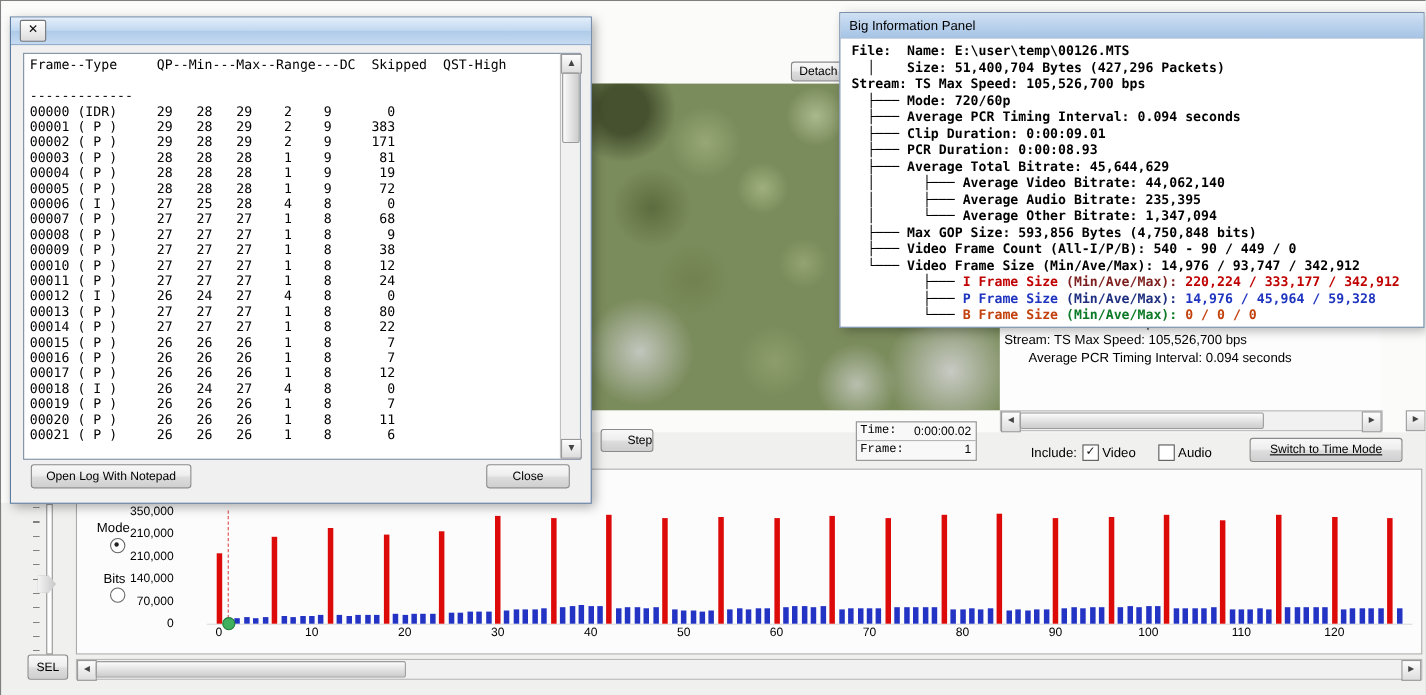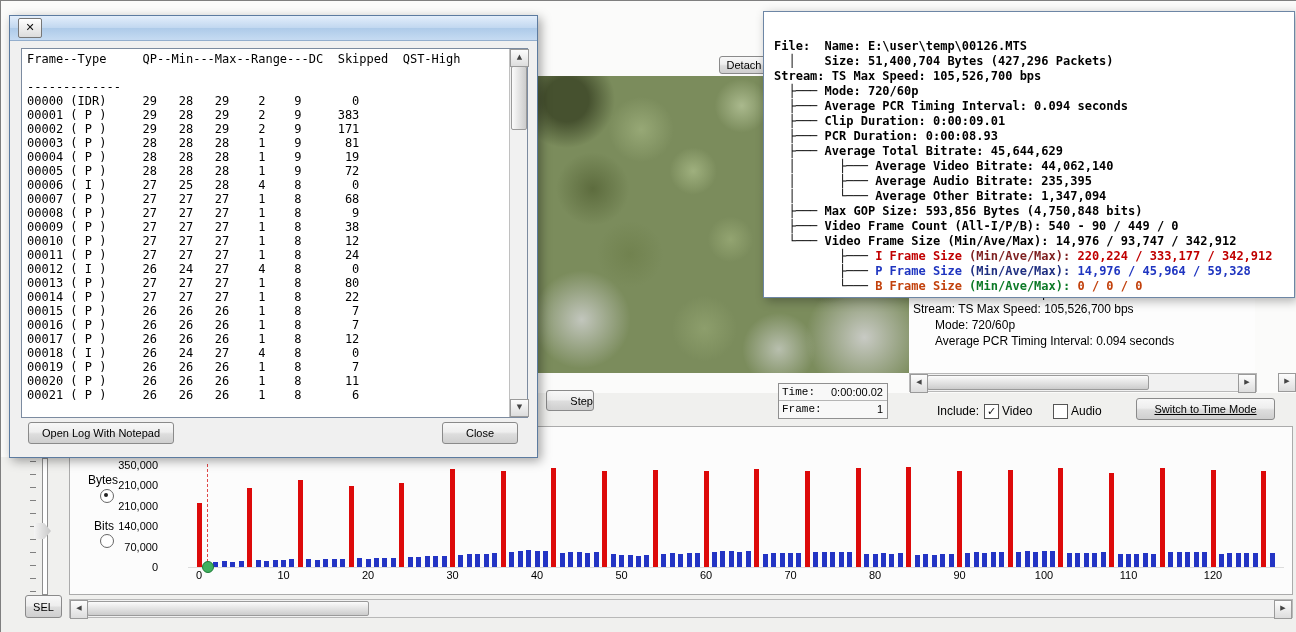--- a/index.html
+++ b/index.html
@@ -106,21 +106,20 @@
   <div class="ws ws-left"></div>
 
   <div class="viewer-bg"></div>
   <div class="tree"></div>
   <button class="btn detach">Detach</button>
 
   <div class="mini-info">
     <div class="mini-body">
         <div class="mini-line">File:  Name: E:\user\temp\00126.MTS</div>
         <div class="mini-line">Stream: TS Max Speed: 105,526,700 bps</div>
-        <div class="mini-line ind">Mode: 720/60p</div>
         <div class="mini-line ind">Average PCR Timing Interval: 0.094 seconds</div>
       </div>
   </div>
   <div class="hscroll mini-scroll">
     <div class="sb-btn left">◀</div>
     <div class="sb-thumb"></div>
     <div class="sb-btn right">▶</div>
   </div>
   <div class="sb-btn solo">▶</div>
 
@@ -136,21 +135,21 @@
     </div>
   </div>
   <span class="inc-label">Include:</span>
   <span class="cb cb-video"><span>✓</span></span>
   <span class="inc-video">Video</span>
   <span class="cb cb-audio"></span>
   <span class="inc-audio">Audio</span>
   <button class="btn switchmode">Switch to Time Mode</button>
 
   <div class="chart">
-    <span class="unit-label ul-bytes">Bytes</span>
+    <span class="unit-label ul-bytes">Mode</span>
     <span class="radio sel r-bytes"></span>
     <span class="unit-label ul-bits">Bits</span>
     <span class="radio r-bits"></span>
     <div class="baseline"></div>
     <div class="plot">
         <div class="bar" style="background: rgb(221, 10, 10); left: 126.5px; top: 75.8px; height: 64.2px;"></div>
         <div class="bar" style="background: rgb(35, 52, 196); left: 134.9px; top: 135.3px; height: 4.7px;"></div>
         <div class="bar" style="background: rgb(35, 52, 196); left: 143.4px; top: 134.9px; height: 5.1px;"></div>
         <div class="bar" style="background: rgb(35, 52, 196); left: 151.8px; top: 134.2px; height: 5.8px;"></div>
         <div class="bar" style="background: rgb(35, 52, 196); left: 160.3px; top: 134.6px; height: 5.4px;"></div>
@@ -306,20 +305,23 @@
   <div class="slider-thumb"></div>
   <button class="btn selbtn">SEL</button>
 
   <div class="hscroll main-scroll">
     <div class="sb-btn left">◀</div>
     <div class="sb-thumb"></div>
     <div class="sb-btn right">▶</div>
   </div>
 
   <div class="bip">
+    <div class="bip-title">
+      <span>Big Information Panel</span>
+    </div>
     <div class="bip-body"><div class="bip-line"><span class="c-k">File:  Name: E:\user\temp\00126.MTS</span></div><div class="bip-line"><span class="c-k">  │    Size: 51,400,704 Bytes (427,296 Packets)</span></div><div class="bip-line"><span class="c-k">Stream: TS Max Speed: 105,526,700 bps</span></div><div class="bip-line"><span class="c-k">  ├─── Mode: 720/60p</span></div><div class="bip-line"><span class="c-k">  ├─── Average PCR Timing Interval: 0.094 seconds</span></div><div class="bip-line"><span class="c-k">  ├─── Clip Duration: 0:00:09.01</span></div><div class="bip-line"><span class="c-k">  ├─── PCR Duration: 0:00:08.93</span></div><div class="bip-line"><span class="c-k">  ├─── Average Total Bitrate: 45,644,629</span></div><div class="bip-line"><span class="c-k">  │      ├─── Average Video Bitrate: 44,062,140</span></div><div class="bip-line"><span class="c-k">  │      ├─── Average Audio Bitrate: 235,395</span></div><div class="bip-line"><span class="c-k">  │      └─── Average Other Bitrate: 1,347,094</span></div><div class="bip-line"><span class="c-k">  ├─── Max GOP Size: 593,856 Bytes (4,750,848 bits)</span></div><div class="bip-line"><span class="c-k">  ├─── Video Frame Count (All-I/P/B): 540 - 90 / 449 / 0</span></div><div class="bip-line"><span class="c-k">  └─── Video Frame Size (Min/Ave/Max): 14,976 / 93,747 / 342,912</span></div><div class="bip-line"><span class="c-k">         ├─── </span><span class="c-r">I Frame Size </span><span class="c-dr">(Min/Ave/Max): </span><span class="c-r">220,224 / 333,177 / 342,912</span></div><div class="bip-line"><span class="c-k">         ├─── </span><span class="c-b">P Frame Size </span><span class="c-db">(Min/Ave/Max): </span><span class="c-b">14,976 / 45,964 / 59,328</span></div><div class="bip-line"><span class="c-k">         └─── </span><span class="c-g">B Frame Size </span><span class="c-dg">(Min/Ave/Max): </span><span class="c-g">0 / 0 / 0</span></div></div>
   </div>
 
   <div class="win">
     <div class="win-title">
       <span class="close-btn">✕</span>
     </div>
     <div class="listbox">
       <div class="list-lines">Frame--Type     QP--Min---Max--Range---DC  Skipped  QST-High
 

